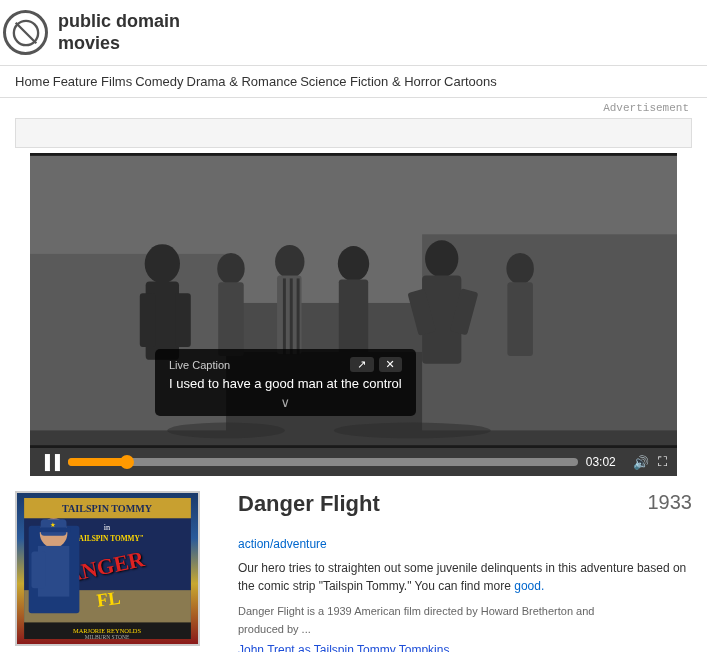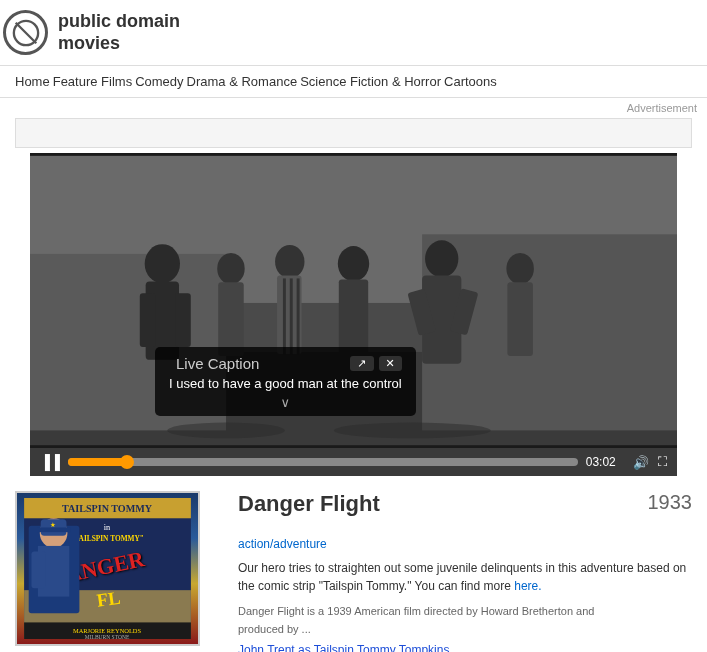--- a/index.html
+++ b/index.html
@@ -9,21 +9,21 @@
     .header { display: flex; align-items: center; padding: 10px 3px; border-bottom: 1px solid #ddd; }
     .logo-icon { width: 45px; height: 45px; border-radius: 50%; border: 3px solid #555; display: flex; align-items: center; justify-content: center; margin-right: 10px; flex-shrink: 0; }
     .logo-icon svg { width: 28px; height: 28px; }
     .logo-text { font-size: 18px; font-weight: bold; color: #333; line-height: 1.2; }
 
     
     .nav { display: flex; align-items: center; padding: 8px 15px; border-bottom: 1px solid #ddd; gap: 3px; text-align: center; }
     .nav a { text-decoration: none; color: #333; font-size: 13px; cursor: pointer; }
 
     
-    .ad-bar { text-align: right; padding: 4px 10px; font-size: 11px; color: #999; }
+    .ad-bar { text-align: right; padding: 4px 18px; font-size: 11px; color: #999; font-family: Liberation Mono, monospace; }
     .ad-placeholder { background: #f5f5f5; border: 1px solid #ddd; height: 30px; margin: 0 15px 5px; }
 
     
     .video-container { margin: 0 15px; background: #000; position: relative; }
     .video-frame { width: 100%; height: 295px; background: #1a1a1a; position: relative; overflow: hidden; display: flex; align-items: center; justify-content: center; }
 
     
     .video-controls { background: #3a3a3a; padding: 6px 10px; display: flex; align-items: center; gap: 8px; }
     .play-btn { color: #fff; font-size: 14px; cursor: pointer; }
     .progress-bar { flex: 1; height: 8px; background: #888; border-radius: 4px; position: relative; cursor: pointer; }
@@ -131,21 +131,21 @@
         </div>
       </div>
       <span class="time-display">03:02</span>
       <span class="vol-btn">🔊</span>
       <span class="fullscreen-btn">⛶</span>
     </div>
   </div>
 
   <div style="position:absolute; bottom:60px; left:140px; background:rgba(0,0,0,0.78); color:#fff; padding:8px 14px 6px; border-radius:5px; min-width:230px; z-index:50;">
     <div style="display:flex; justify-content:space-between; align-items:center; margin-bottom:4px;">
-      <span style="font-size:15px; color:#ccc;margin-left:7px;">Live Caption</span>
+      <span style="font-size:11px; color:#ccc;">Live Caption</span>
       <div style="display:flex; gap:5px;">
         <button style="background:rgba(255,255,255,0.15); border:none; color:#fff; padding:1px 7px; font-size:11px; cursor:pointer; border-radius:3px;">↗</button>
         <button style="background:rgba(255,255,255,0.15); border:none; color:#fff; padding:1px 7px; font-size:11px; cursor:pointer; border-radius:3px;">✕</button>
       </div>
     </div>
     <div style="font-size:13px;">I used to have a good man at the control</div>
     <div style="text-align:center; color:#aaa; font-size:13px; margin-top:4px;">∨</div>
   </div>
 </div>
 
@@ -188,19 +188,19 @@
   </div>
 
   <div class="movie-info">
     <div class="movie-title-row">
       <span class="movie-title">Danger Flight</span>
       <span class="movie-year">1933</span>
     </div>
     <div class="movie-genre">action/adventure</div>
     <p class="movie-desc">
       <span>Our hero tries to straighten out some juvenile delinquents in this adventure based on the comic strip "Tailspin Tommy." You can find more</span>
-      <a>here.</a>
+      <a>good.</a>
     </p>
     <p class="movie-credits">Danger Flight is a 1939 American film directed by Howard Bretherton and</p>
     <p class="movie-credits">produced by ...</p>
     <p class="movie-cast">John Trent as Tailspin Tommy Tompkins</p>
   </div>
 </div>
 
 </body></html>

